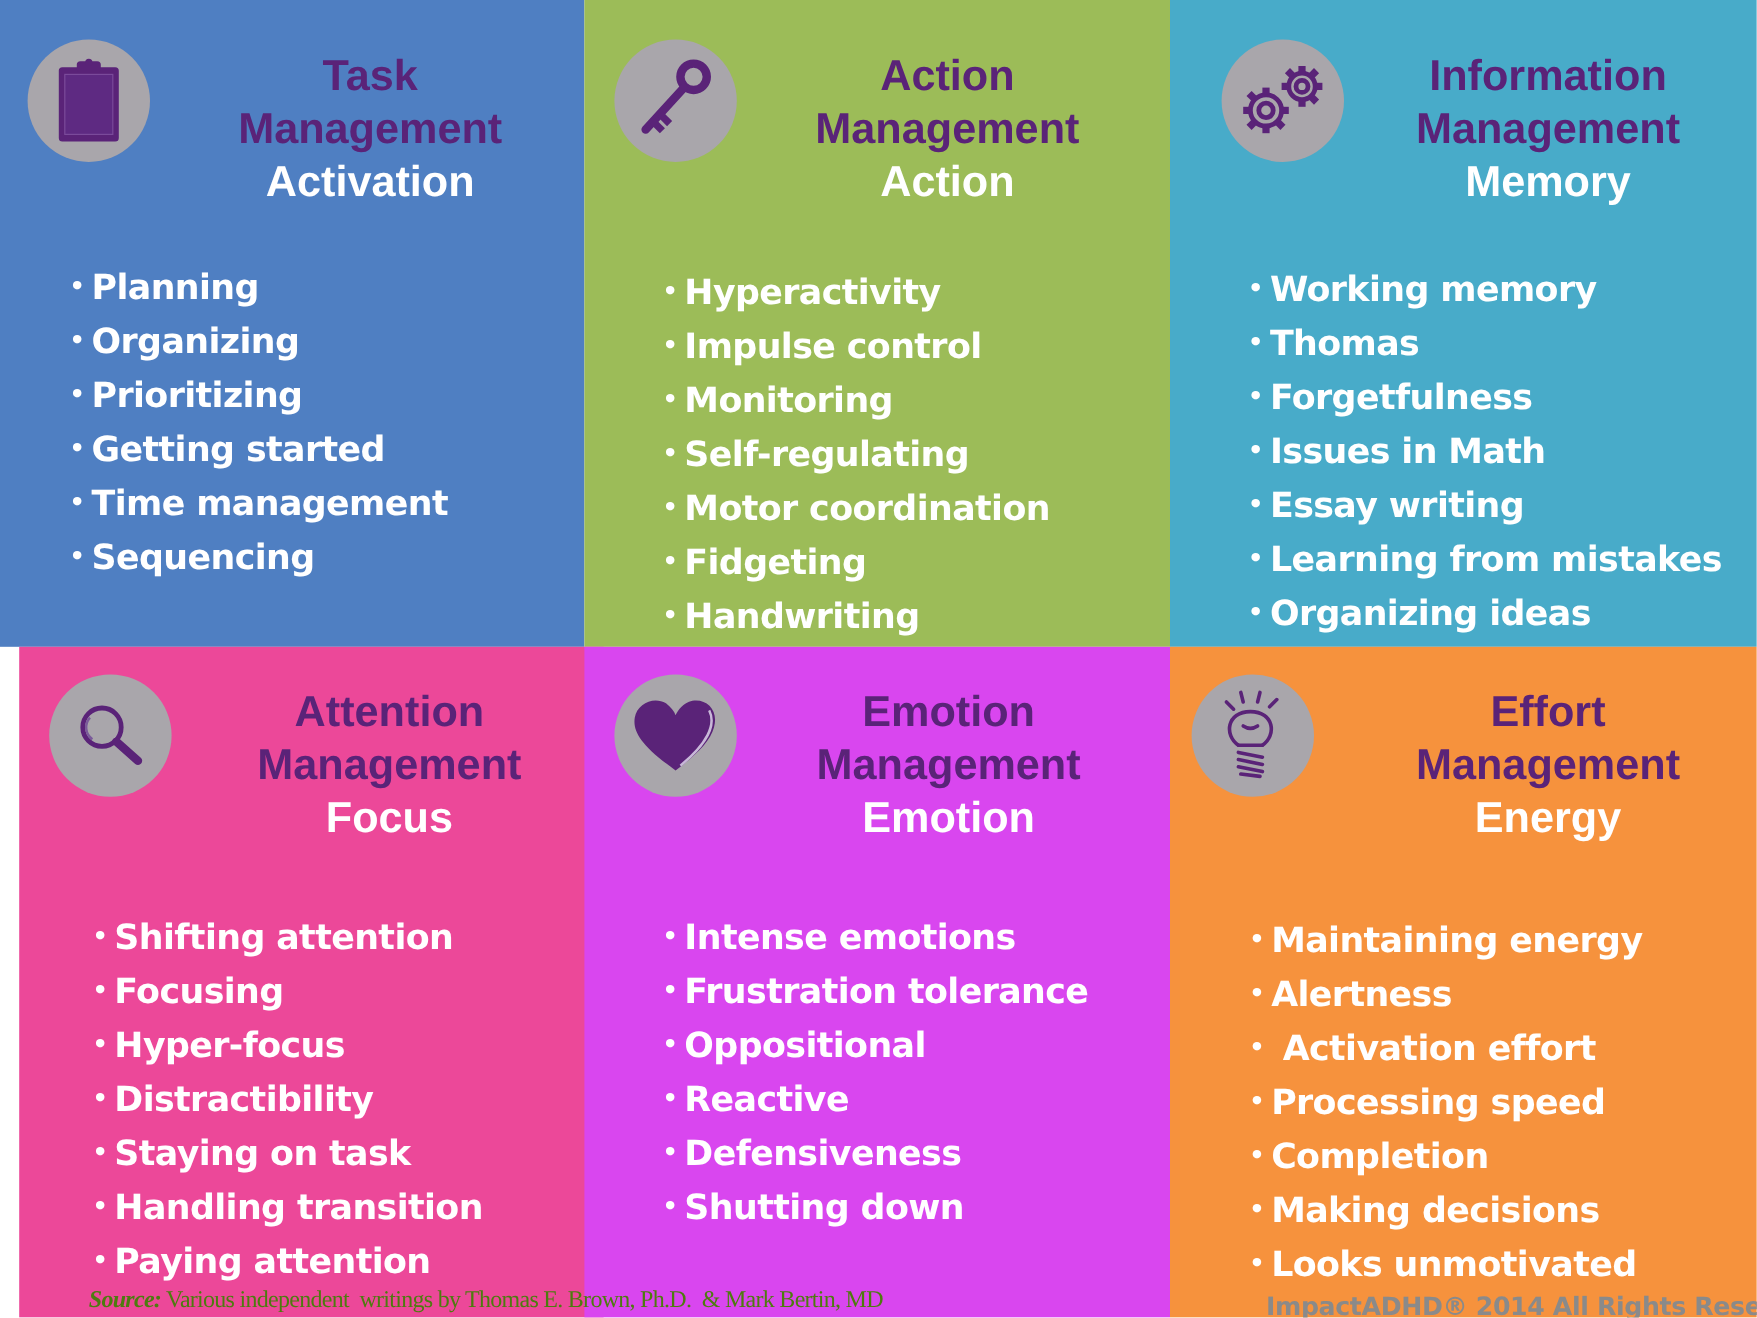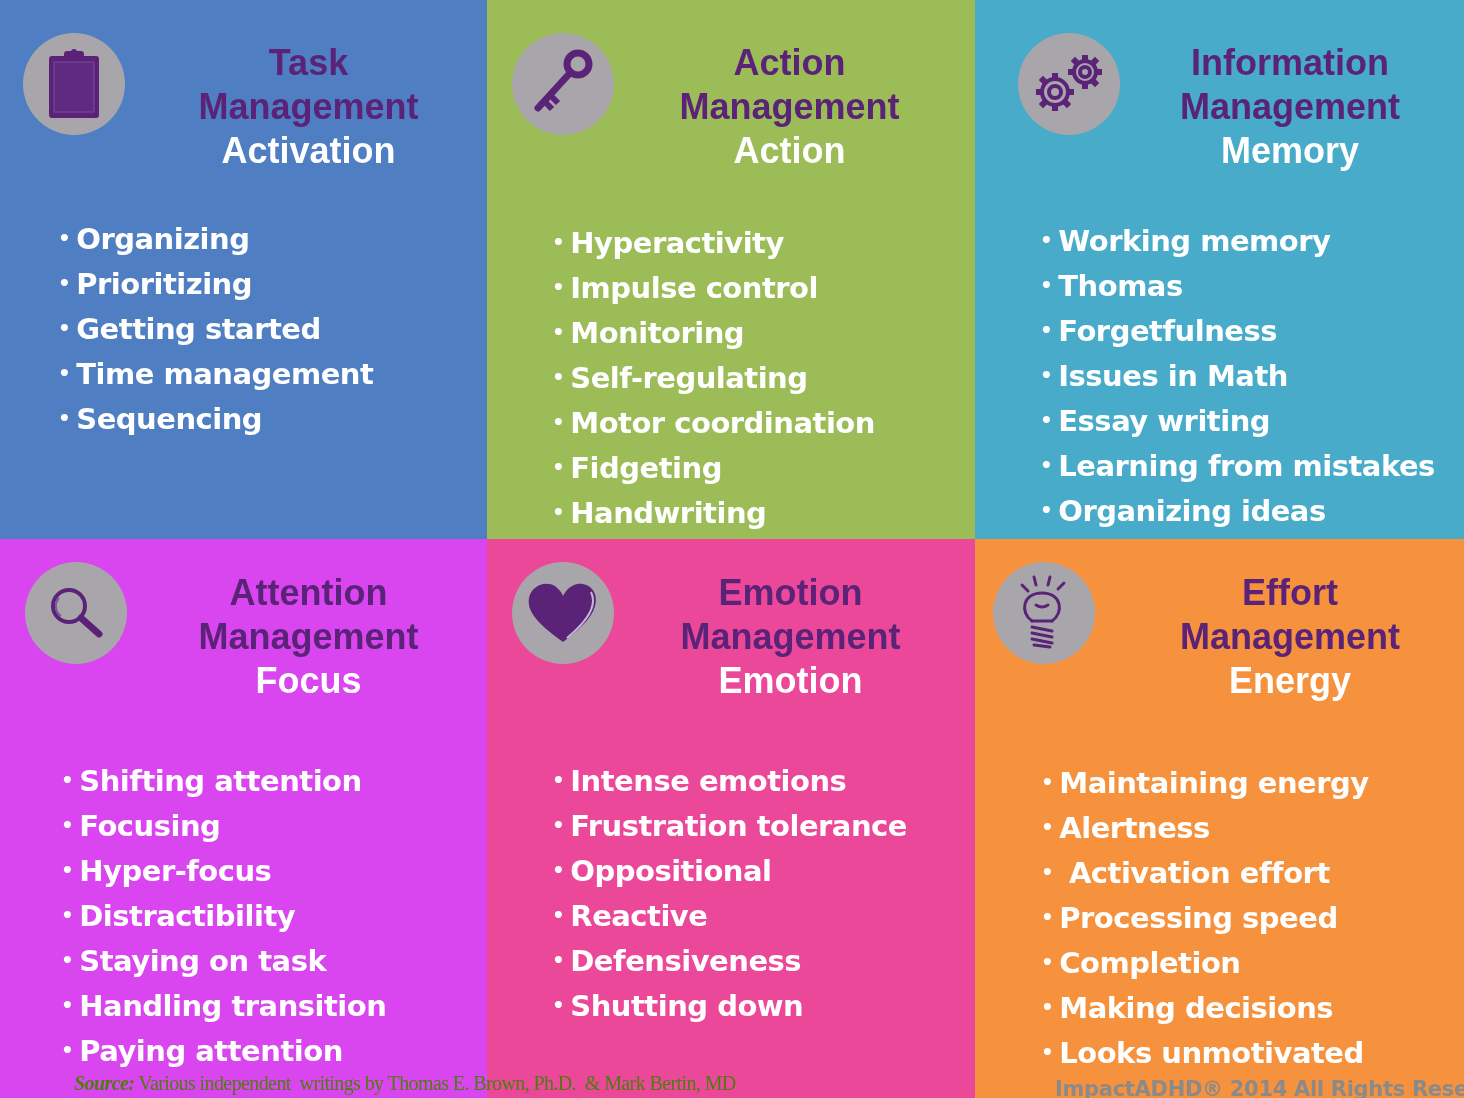--- a/index.html
+++ b/index.html
@@ -53,20 +53,21 @@
         <rect x="18" y="3" width="20" height="9" rx="3" fill="#5a2378"></rect>
         <circle cx="28" cy="4" r="3" fill="#5a2378"></circle>
       </svg>
     </div>
     <div class="title" style="left:130px; width:357px; top:41px;">
       <span class="l1">Task</span>
       <span class="l2">Management</span>
       <span class="l3">Activation</span>
     </div>
     <ul class="bullets" style="left:58px; top:218px;">
+      <li><span class="dot">•</span><span>Planning</span></li>
       <li><span class="dot">•</span><span>Organizing</span></li>
       <li><span class="dot">•</span><span>Prioritizing</span></li>
       <li><span class="dot">•</span><span>Getting started</span></li>
       <li><span class="dot">•</span><span>Time management</span></li>
       <li><span class="dot">•</span><span>Sequencing</span></li>
     </ul>
   </section>
 
   <section class="cell c1 r0" style="background:#9cbc58;">
     <div class="icon-circle" style="left:25px; top:33px;">
@@ -129,21 +130,21 @@
       <li><span class="dot">•</span><span>Working memory</span></li>
       <li><span class="dot">•</span><span>Thomas</span></li>
       <li><span class="dot">•</span><span>Forgetfulness</span></li>
       <li><span class="dot">•</span><span>Issues in Math</span></li>
       <li><span class="dot">•</span><span>Essay writing</span></li>
       <li><span class="dot">•</span><span>Learning from mistakes</span></li>
       <li><span class="dot">•</span><span>Organizing ideas</span></li>
     </ul>
   </section>
 
-  <section class="cell c0 r1" style="background:#d946ef;">
+  <section class="cell c0 r1" style="background:#ec4899;margin-left:16px;">
     <div class="icon-circle" style="left:25px; top:23px;">
       <svg width="66" height="66" viewBox="0 0 66 66">
         <circle cx="26" cy="26" r="16" fill="none" stroke="#5a2378" stroke-width="4"></circle>
         <path d="M16 18 A12 12 0 0 0 18 36" fill="none" stroke="#7a5a9a" stroke-width="2"></path>
         <line x1="38" y1="38" x2="56" y2="54" stroke="#5a2378" stroke-width="7" stroke-linecap="round"></line>
       </svg>
     </div>
     <div class="title" style="left:130px; width:357px; top:32px;">
       <span class="l1">Attention</span>
       <span class="l2">Management</span>
@@ -153,21 +154,21 @@
       <li><span class="dot">•</span><span>Shifting attention</span></li>
       <li><span class="dot">•</span><span>Focusing</span></li>
       <li><span class="dot">•</span><span>Hyper-focus</span></li>
       <li><span class="dot">•</span><span>Distractibility</span></li>
       <li><span class="dot">•</span><span>Staying on task</span></li>
       <li><span class="dot">•</span><span>Handling transition</span></li>
       <li><span class="dot">•</span><span>Paying attention</span></li>
     </ul>
   </section>
 
-  <section class="cell c1 r1" style="background:#ec4899;">
+  <section class="cell c1 r1" style="background:#d946ef;">
     <div class="icon-circle" style="left:25px; top:23px;">
       <svg width="76" height="66" viewBox="0 0 76 66">
         <path d="M38 62 C10 42 2 30 4 18 C6 6 20 0 30 6 C34 9 37 13 38 16 C40 12 44 6 52 4 C64 2 74 12 70 26 C67 38 54 50 38 62 Z" fill="#5a2378"></path>
         <path d="M66 12 C72 24 64 40 42 58" fill="none" stroke="#c8b8d8" stroke-width="2"></path>
       </svg>
     </div>
     <div class="title" style="left:130px; width:347px; top:32px;">
       <span class="l1">Emotion</span>
       <span class="l2">Management</span>
       <span class="l3">Emotion</span>

